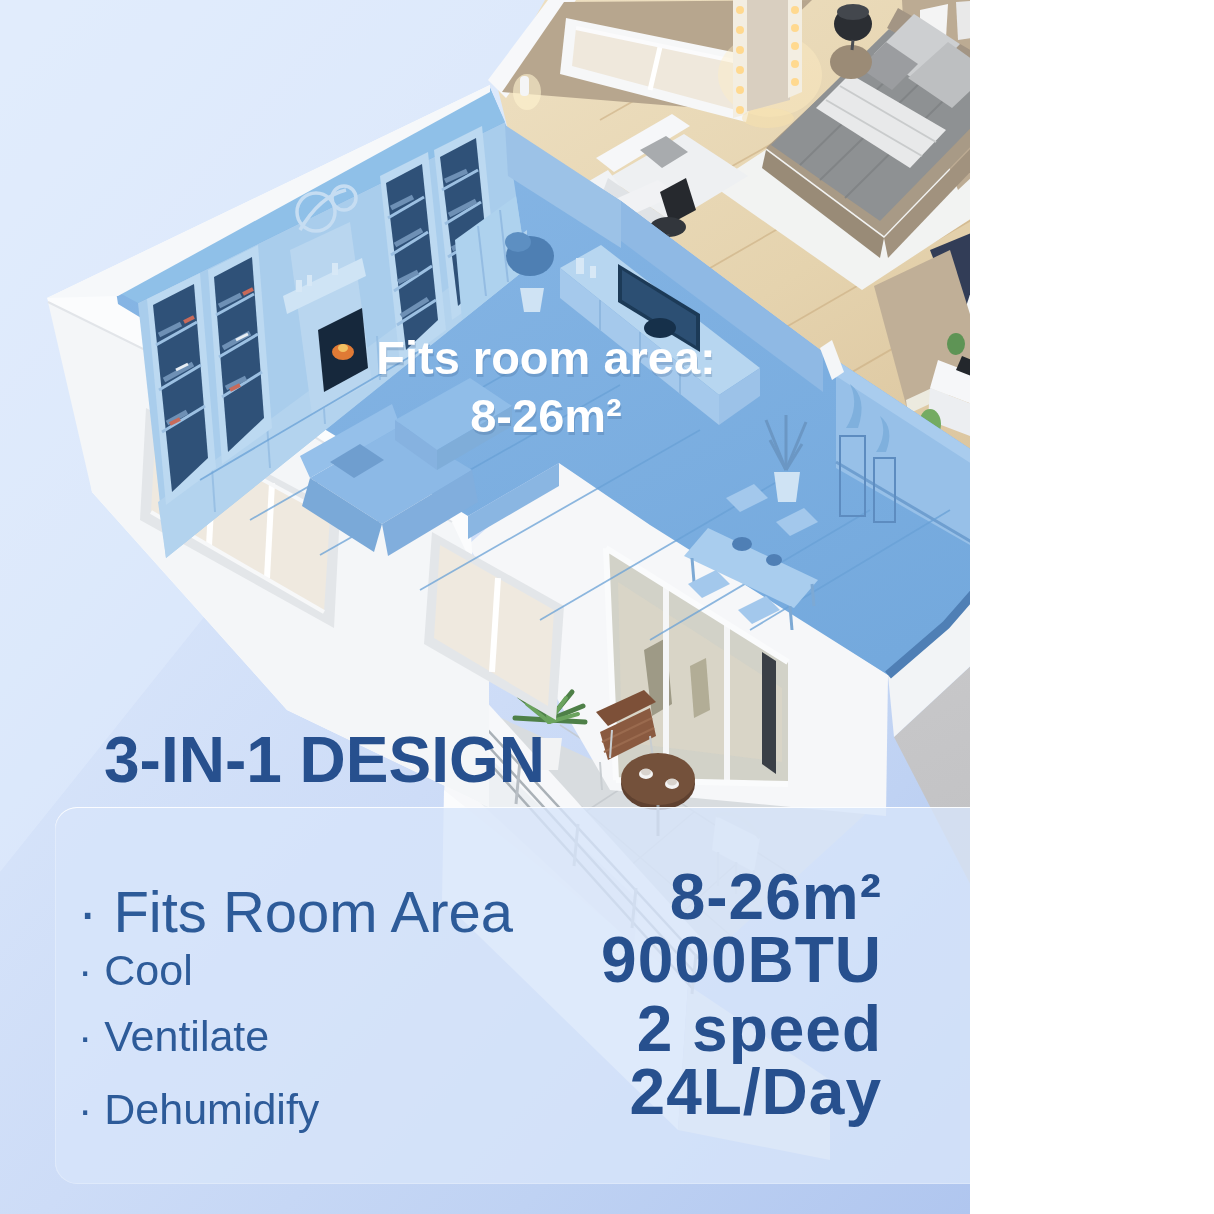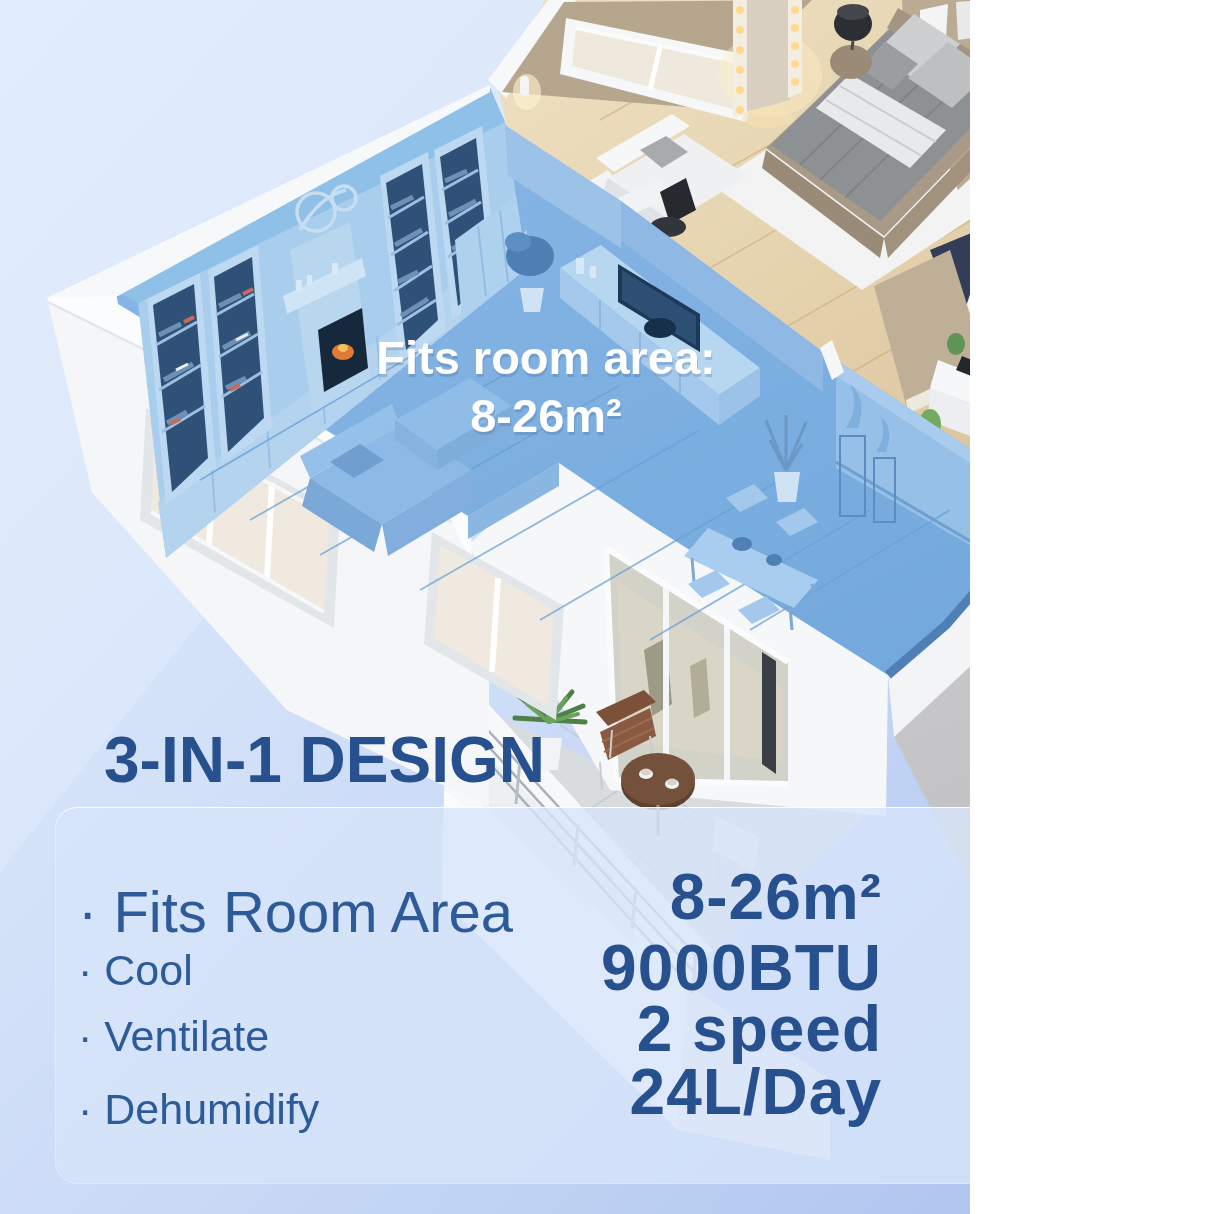--- a/index.html
+++ b/index.html
@@ -645,16 +645,16 @@
   <div class="txt" style="left:56px;top:723px;font-size:64px;font-weight:bold;letter-spacing:0px;margin-left:48px;">3-IN-1 DESIGN</div>
 
   <div style="position:absolute;left:55px;top:807px;width:1096px;height:377px;border-radius:22px;background:rgba(215,229,250,0.8);box-shadow:inset 0 1px 0 rgba(255,255,255,0.85), inset 0 0 0 1px rgba(255,255,255,0.25);"></div>
 
   <div class="txt" style="left:78px;top:878px;font-size:58px;color:#2d5b99;">· Fits Room Area</div>
   <div class="txt" style="left:78px;top:946px;font-size:43px;color:#2d5b99;">· Cool</div>
   <div class="txt" style="left:78px;top:1012px;font-size:43px;color:#2d5b99;">· Ventilate</div>
   <div class="txt" style="left:78px;top:1077px;font-size:43px;color:#2d5b99;margin-top:8px;">· Dehumidify</div>
 
   <div class="txt" style="left:482px;top:860px;width:400px;text-align:right;font-size:64px;font-weight:bold;letter-spacing:1px;">8-26m²</div>
-  <div class="txt" style="left:482px;top:923px;width:400px;text-align:right;font-size:64px;font-weight:bold;letter-spacing:1px;margin-top:8px;">9000BTU</div>
+  <div class="txt" style="left:482px;top:923px;width:400px;text-align:right;font-size:64px;font-weight:bold;letter-spacing:1px;">9000BTU</div>
   <div class="txt" style="left:482px;top:992px;width:400px;text-align:right;font-size:64px;font-weight:bold;letter-spacing:1px;">2 speed</div>
   <div class="txt" style="left:482px;top:1055px;width:400px;text-align:right;font-size:64px;font-weight:bold;letter-spacing:1px;">24L/Day</div>
 </div>
 
 </body></html>

